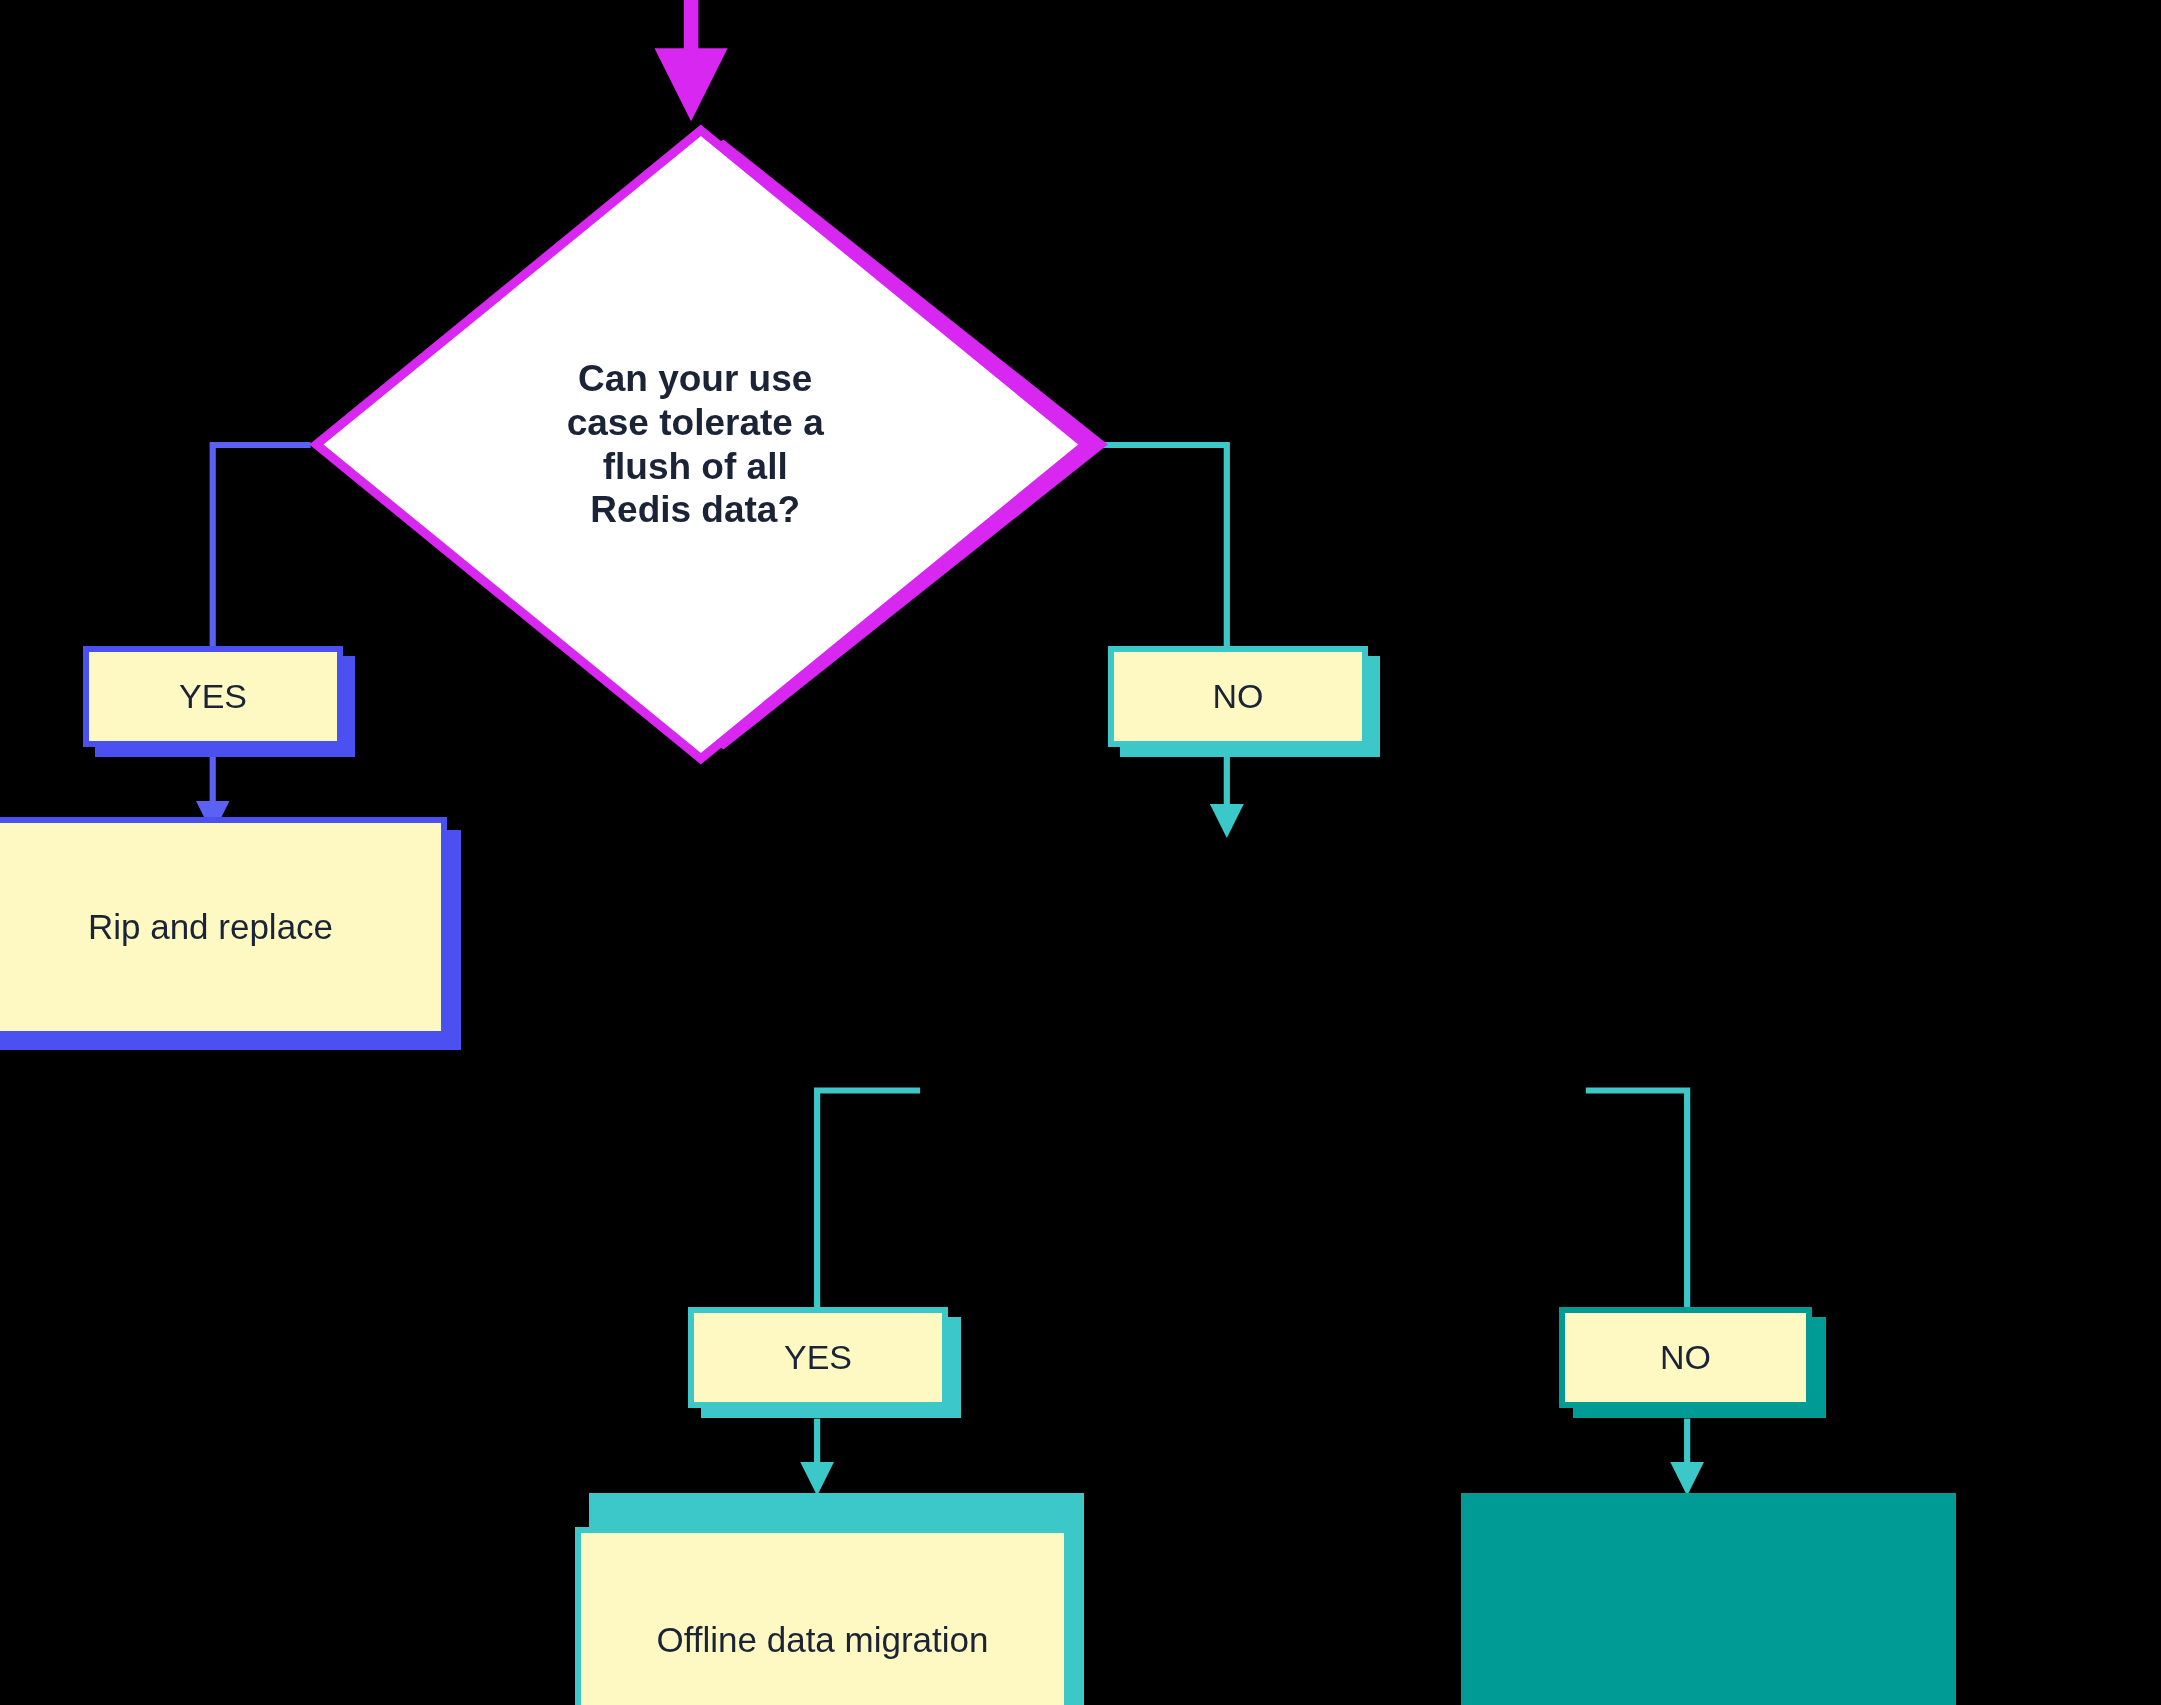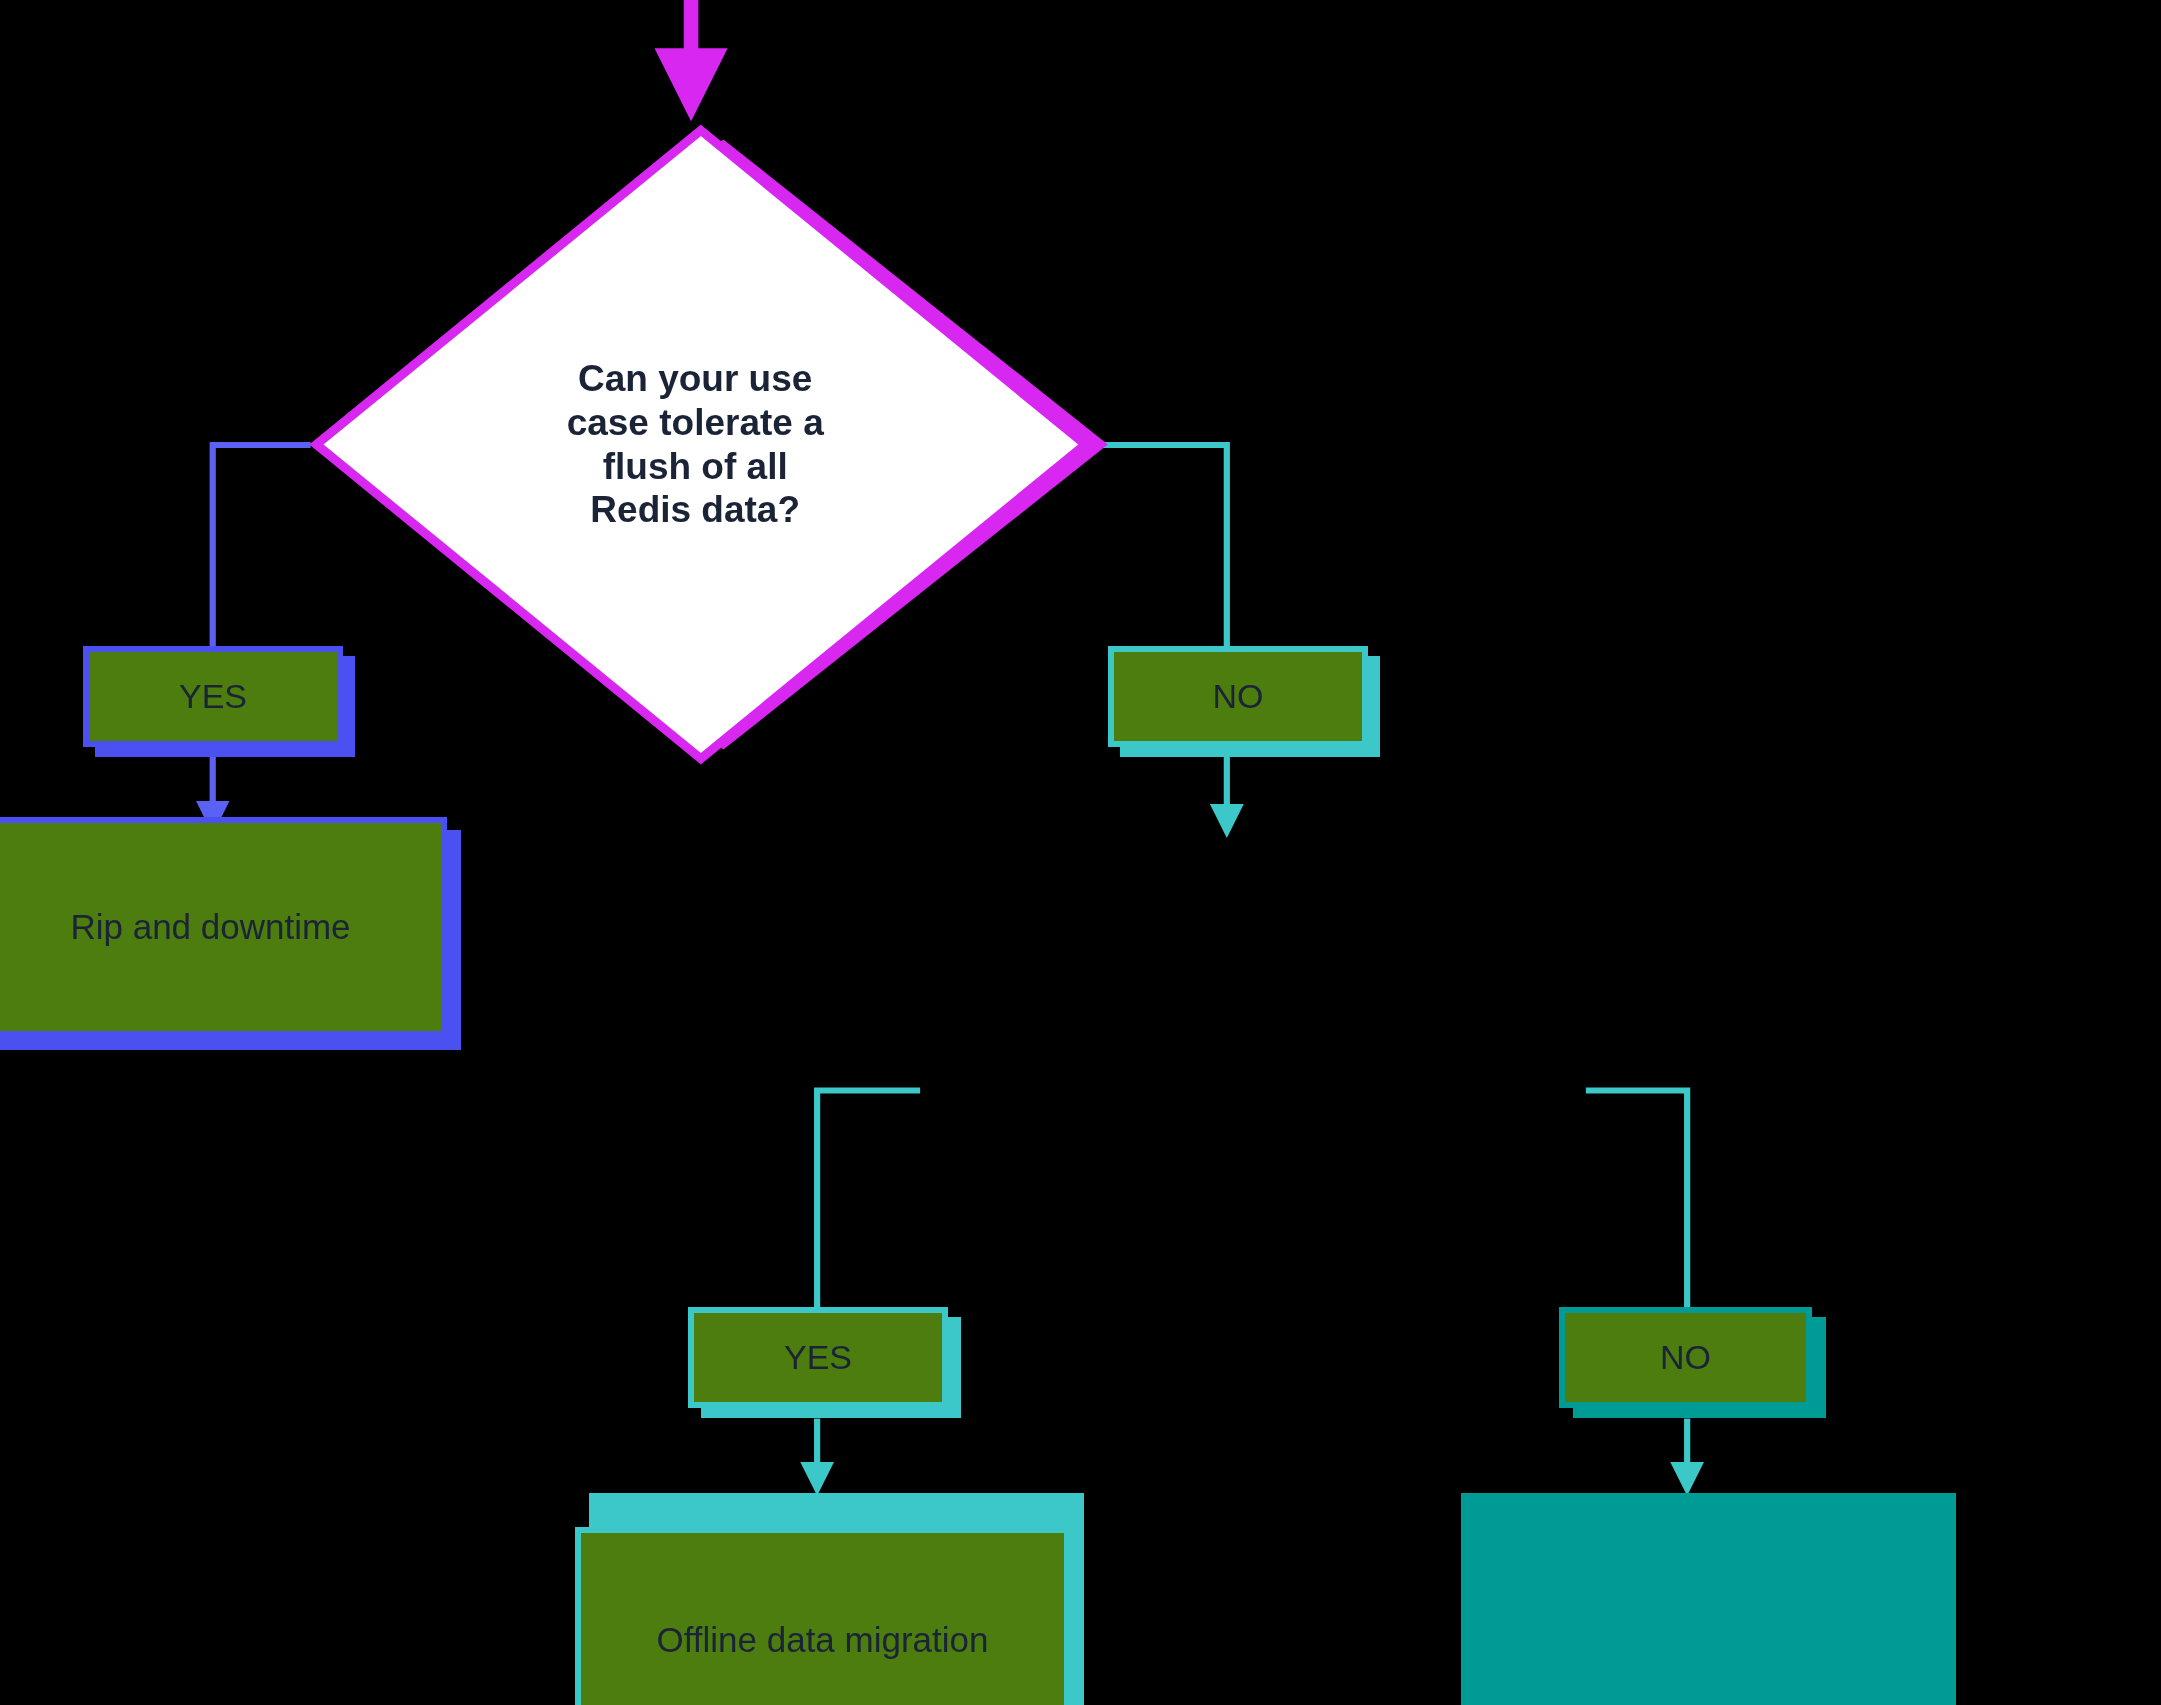--- a/index.html
+++ b/index.html
@@ -28,21 +28,21 @@
     position: absolute;
     left: 0; top: 0;
     width: 2161px;
     height: 1706px;
   }
 
   
   .node {
     position: absolute;
     box-sizing: border-box;
-    background: #4d7c0f;
+    background: #fef9c3;
     display: flex;
     align-items: center;
     justify-content: center;
     text-align: center;
     line-height: 1.25;
     z-index: 5;
   }
   .node .label {
     display: block;
     white-space: pre-line;
@@ -201,21 +201,21 @@
     <span class="label">YES</span>
   </div>
 
   <div class="node-shadow shadow-no-1" style="left:1120px; top:656px; width:260px; height:101px;"></div>
   <div class="node box-no-1" style="left:1108px; top:646px; width:260px; height:101px;">
     <span class="label">NO</span>
   </div>
 
   <div class="node-shadow shadow-rip" style="left:-12.4px; top:830px; width:473px; height:220px;"></div>
   <div class="node box-rip" style="left:-26px; top:817px; width:473px; height:220px;">
-    <span class="label">Rip and downtime</span>
+    <span class="label">Rip and replace</span>
   </div>
 
   <div class="node-shadow shadow-yes-2" style="left:701px; top:1317px; width:260px; height:101px;"></div>
   <div class="node box-yes-2" style="left:688px; top:1307px; width:260px; height:101px;">
     <span class="label">YES</span>
   </div>
 
   <div class="node-shadow shadow-no-2" style="left:1573px; top:1317px; width:253px; height:101px;"></div>
   <div class="node box-no-2" style="left:1559px; top:1307px; width:253px; height:101px;">
     <span class="label">NO</span>

